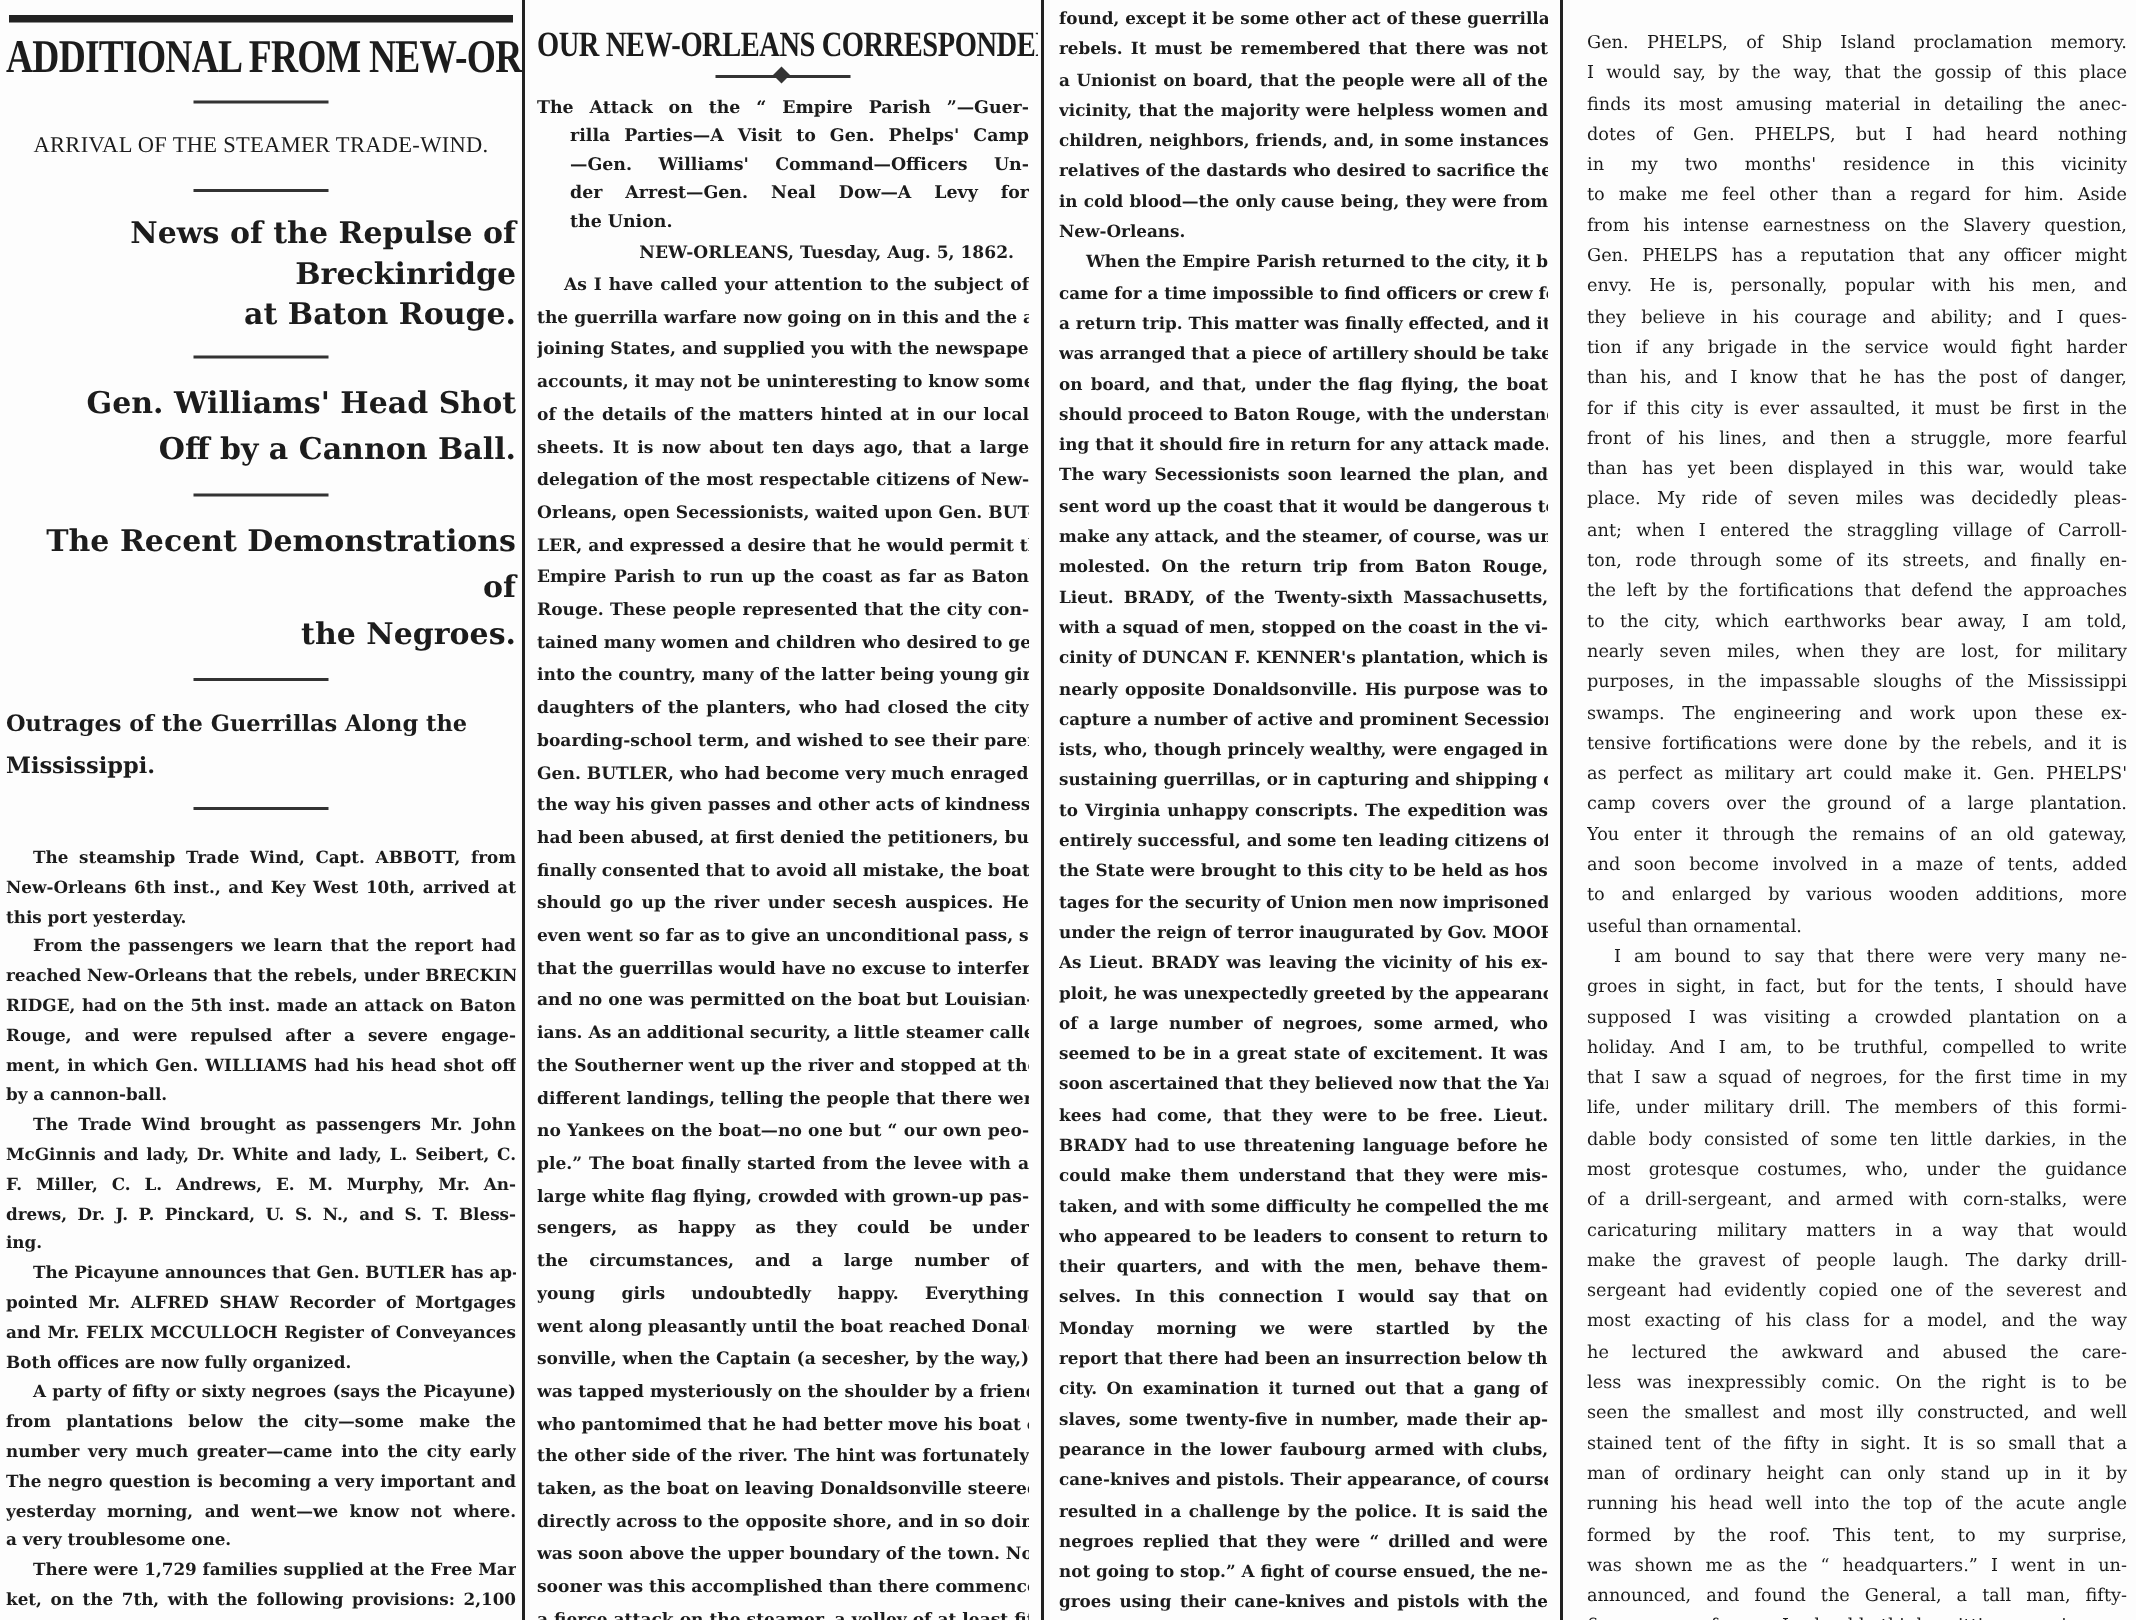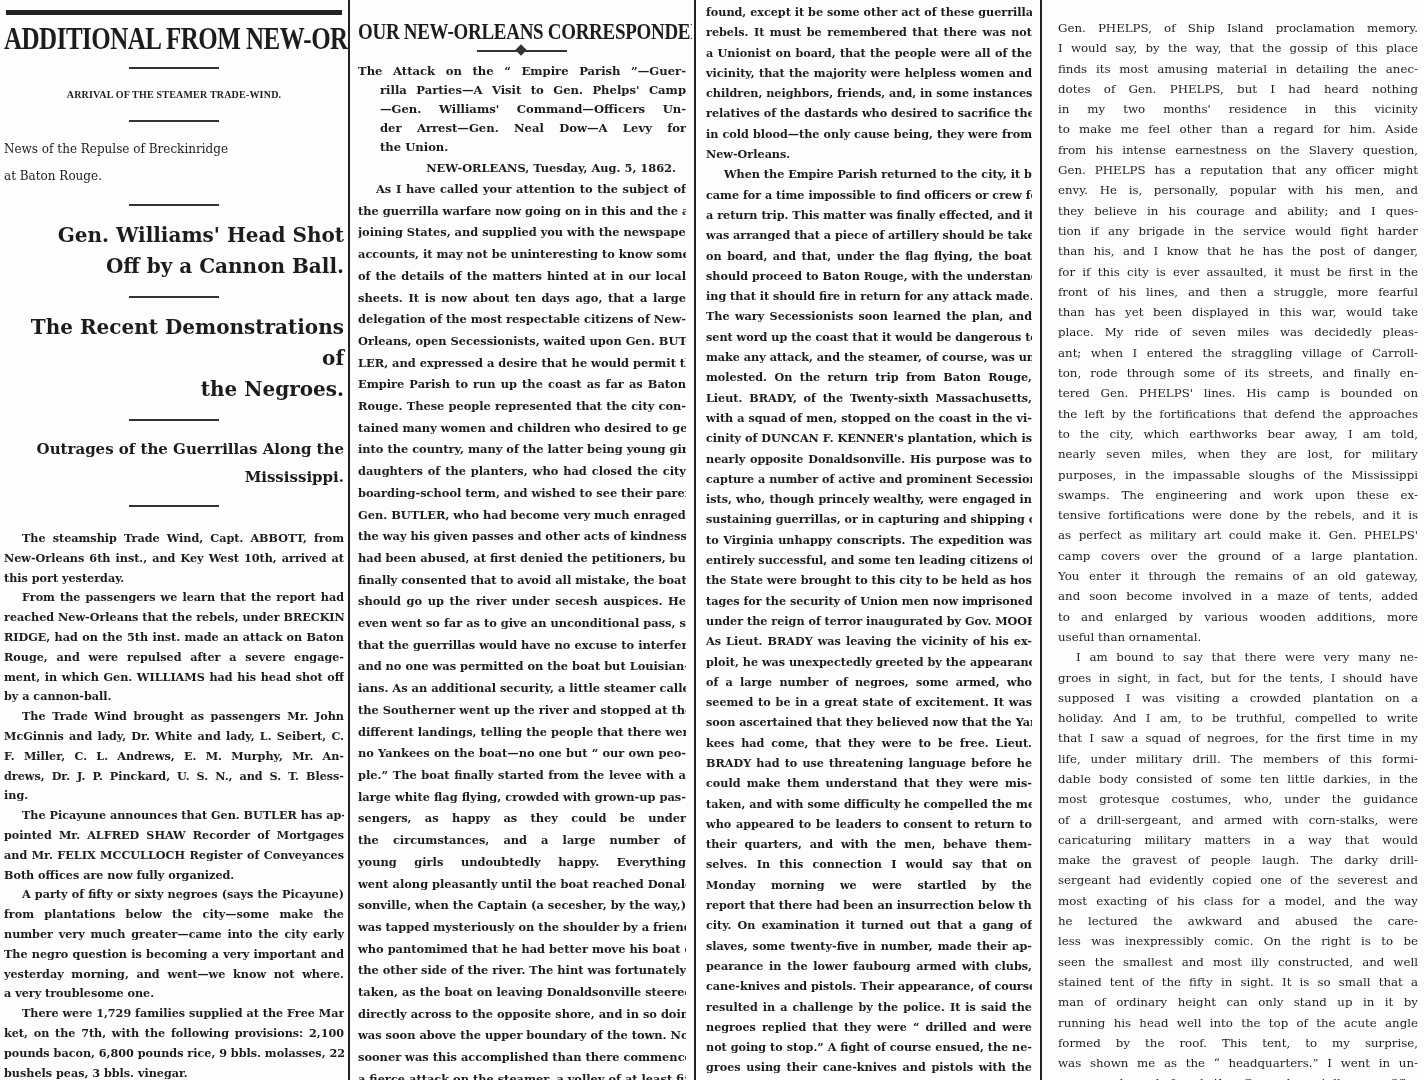--- a/index.html
+++ b/index.html
@@ -13,24 +13,24 @@
     .col {
       position: absolute; top: 0; height: 1080px; box-sizing: border-box;
       overflow: hidden;
     }
     #col1 { left: 0; width: 350px; padding: 10px 6px 0 4px; }
     #col2 { left: 348px; width: 344px; padding: 14px 6px 0 8px; border-left: 2px solid #222; }
     #col3 { left: 694px; width: 344px; padding: 2px 6px 0 10px; border-left: 2px solid #222; }
     #col4 { left: 1040px; width: 384px; padding: 18px 6px 0 16px; border-left: 2px solid #222; }
     .topbar { height: 5px; background: #222; margin: 0 2px 8px 2px; }
     .hl1 { font-family: "Liberation Serif", serif; font-weight: bold; font-size: 25px; letter-spacing: -0.5px; text-align: center; transform: scaleY(1.25); margin: 10px 0 12px; white-space: nowrap; }
-    .hl2 { font-family: "Liberation Serif", serif; font-weight: bold; font-size: 10px; text-align: center; margin: 20px 0; white-space: nowrap; letter-spacing: 0.2px; }
-    .hl3 { font-family: "DejaVu Serif", serif; font-weight: normal; font-size: 12px; text-align: left; line-height: 27px; margin: 4px 0; }
+    .hl2 { font-family: "Liberation Serif", serif; font-weight: normal; font-size: 15px; text-align: center; margin: 20px 0; white-space: nowrap; letter-spacing: 0.2px; }
+    .hl3 { font-family: "DejaVu Serif", serif; font-weight: bold; font-size: 20px; text-align: right; line-height: 27px; margin: 4px 0; }
     .hl4 { font-family: "DejaVu Serif", serif; font-weight: bold; font-size: 20px; text-align: right; line-height: 31px; margin: 4px 0; }
-    .hl5 { font-family: "DejaVu Serif", serif; font-weight: bold; font-size: 15px; text-align: right; line-height: 28px; margin: 4px 0; }
+    .hl5 { font-family: "DejaVu Serif", serif; font-weight: bold; font-size: 15px; text-align: left; line-height: 28px; margin: 4px 0; }
     .rule { width: 90px; height: 2px; background: #333; margin: 14px auto; }
     .line {
       font-family: "DejaVu Serif", serif;
       font-weight: bold;
       font-size: 11.2px;
       line-height: 19.8px;
       white-space: nowrap;
       text-align: justify;
       text-align-last: justify;
       overflow: hidden;
@@ -240,21 +240,20 @@
     <div class="line">envy. He is, personally, popular with his men, and</div>
     <div class="line">they believe in his courage and ability; and I ques-</div>
     <div class="line">tion if any brigade in the service would fight harder</div>
     <div class="line">than his, and I know that he has the post of danger,</div>
     <div class="line">for if this city is ever assaulted, it must be first in the</div>
     <div class="line">front of his lines, and then a struggle, more fearful</div>
     <div class="line">than has yet been displayed in this war, would take</div>
     <div class="line">place. My ride of seven miles was decidedly pleas-</div>
     <div class="line">ant; when I entered the straggling village of Carroll-</div>
     <div class="line">ton, rode through some of its streets, and finally en-</div>
-    <div class="line">tered Gen. PHELPS' lines. His camp is bounded on</div>
     <div class="line">the left by the fortifications that defend the approaches</div>
     <div class="line">to the city, which earthworks bear away, I am told,</div>
     <div class="line">nearly seven miles, when they are lost, for military</div>
     <div class="line">purposes, in the impassable sloughs of the Mississippi</div>
     <div class="line">swamps. The engineering and work upon these ex-</div>
     <div class="line">tensive fortifications were done by the rebels, and it is</div>
     <div class="line">as perfect as military art could make it. Gen. PHELPS'</div>
     <div class="line">camp covers over the ground of a large plantation.</div>
     <div class="line">You enter it through the remains of an old gateway,</div>
     <div class="line">and soon become involved in a maze of tents, added</div>

